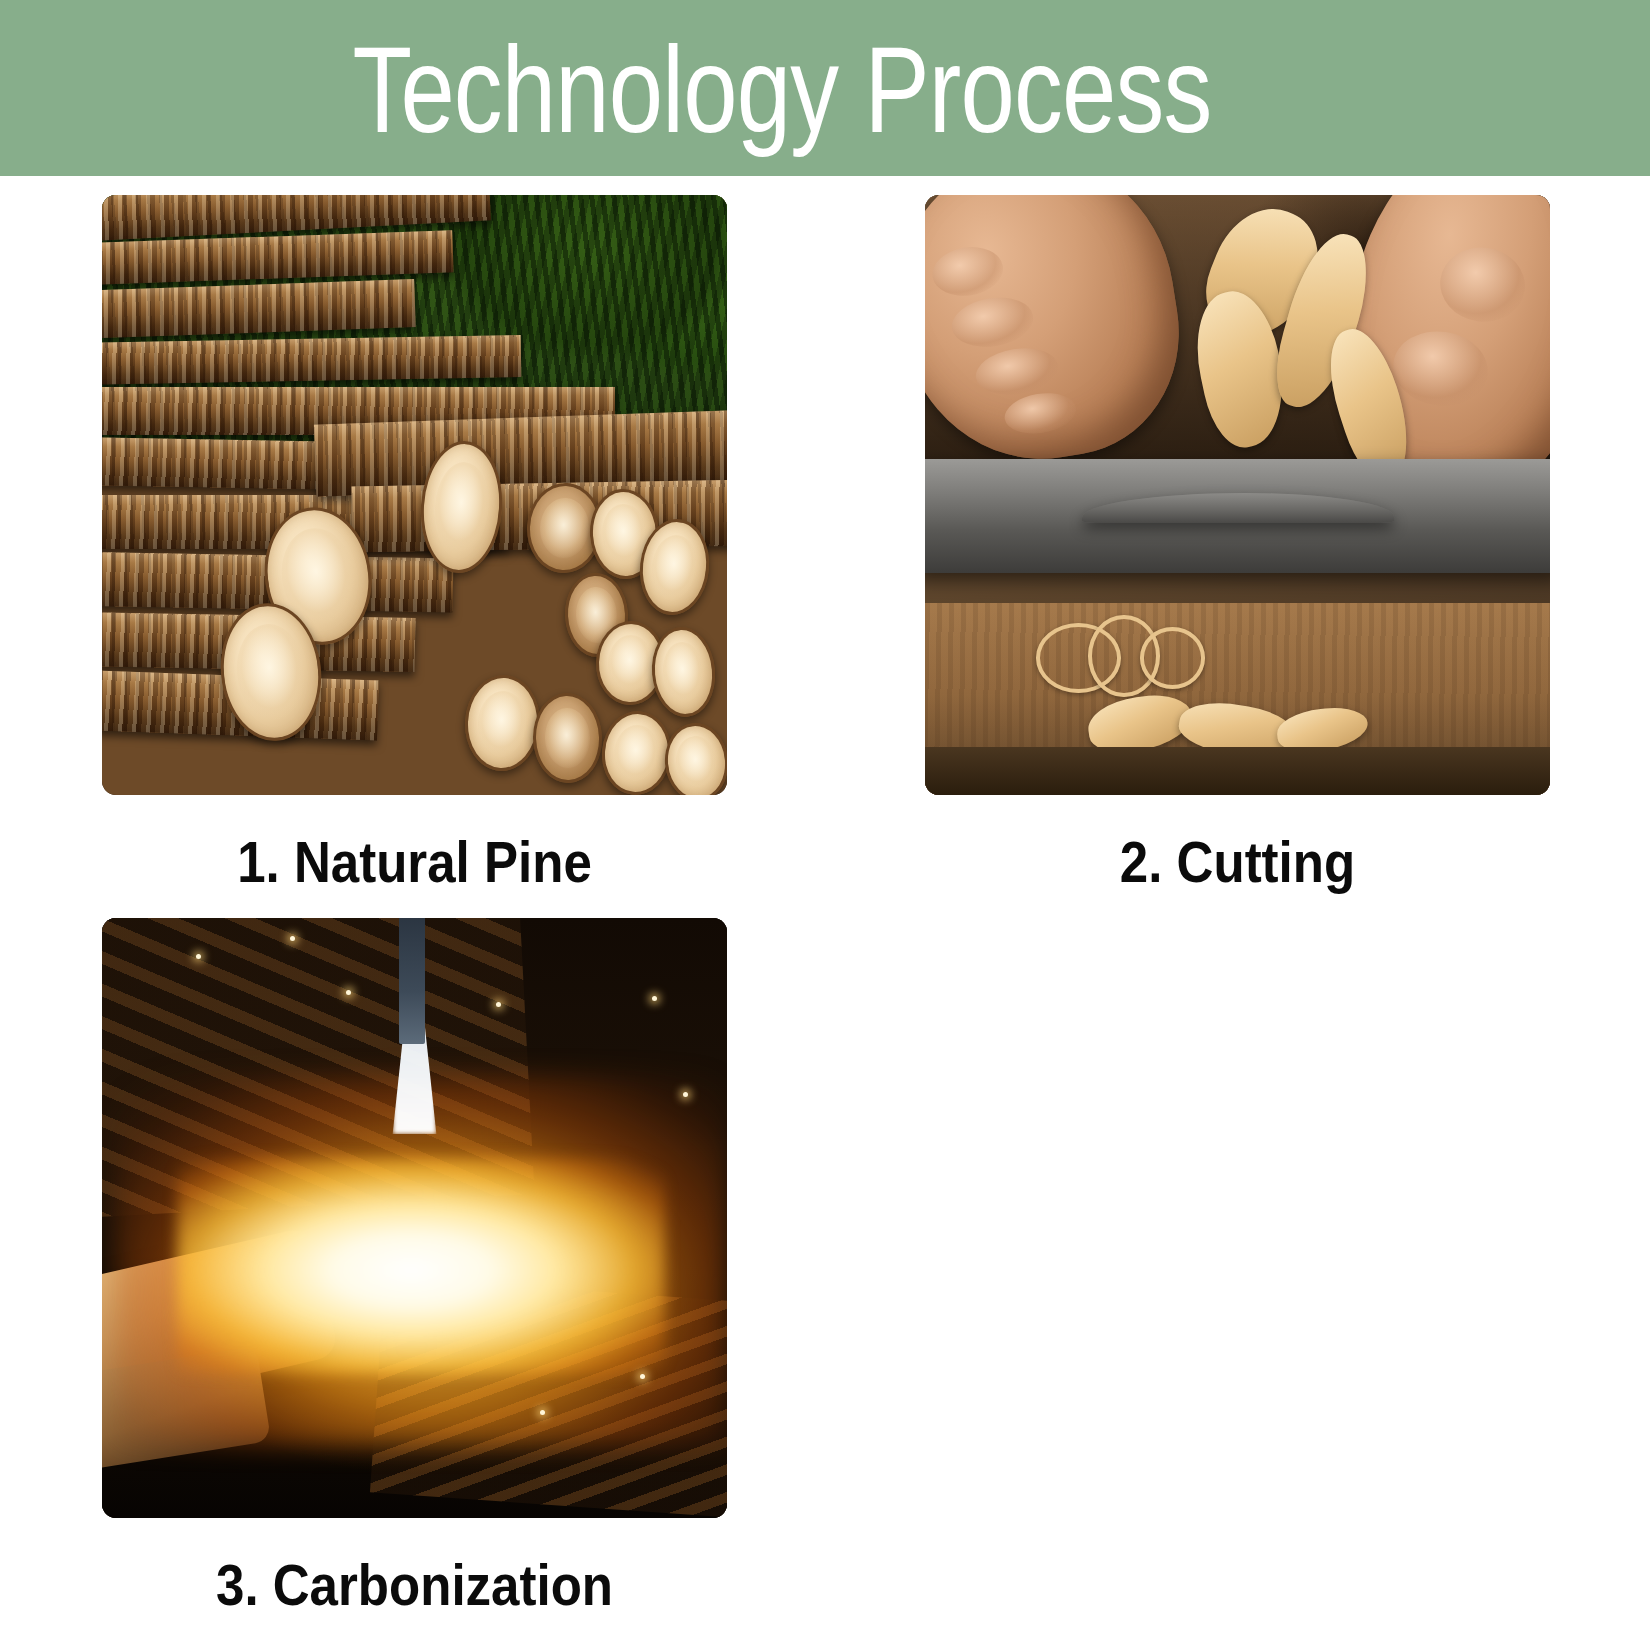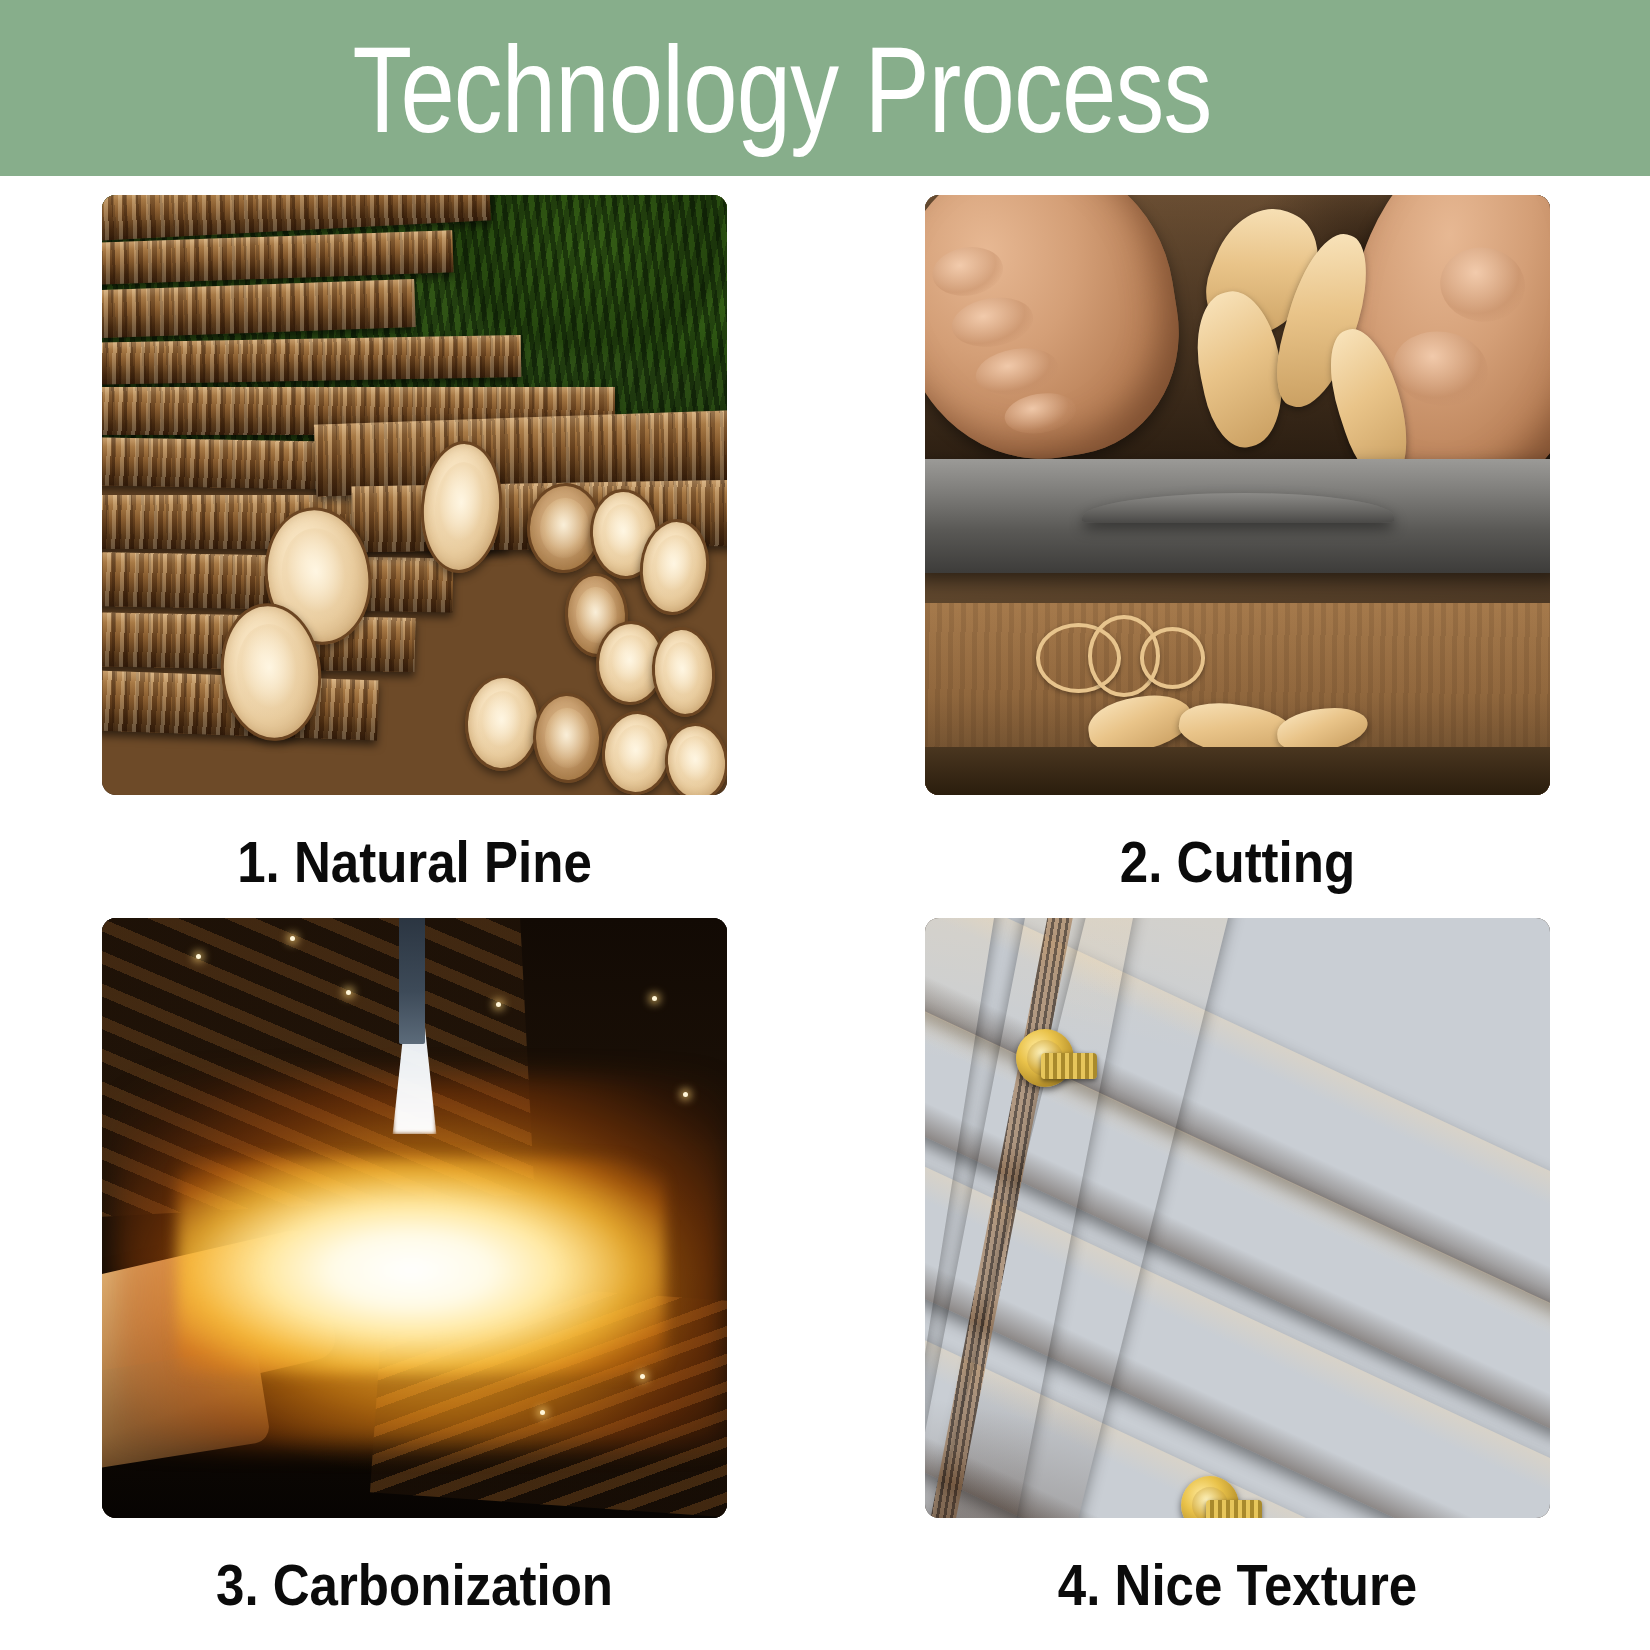--- a/index.html
+++ b/index.html
@@ -425,41 +425,15 @@
           <div class="spark" style="left:63%; top:14%;"></div>
           <div class="spark" style="left:88%; top:13%;"></div>
           <div class="spark" style="left:93%; top:29%;"></div>
           <div class="spark" style="left:70%; top:82%;"></div>
           <div class="spark" style="left:86%; top:76%;"></div>
         </div>
       </div>
       <div class="caption">3. Carbonization</div>
     </div>
 
-    <div class="cell col-right row-bottom">
-      <div class="thumb">
-        <div class="scene-slats">
-
-          <div class="slat" style="left:-22%; top:-16%; width:150%; height:20%; transform:rotate(25deg); transform-origin:left center;"></div>
-          <div class="slat" style="left:-30%; top:2%;   width:150%; height:19%; transform:rotate(25deg); transform-origin:left center;"></div>
-          <div class="slat" style="left:-34%; top:26%;  width:150%; height:20%; transform:rotate(25deg); transform-origin:left center;"></div>
-          <div class="slat" style="left:-40%; top:52%;  width:150%; height:20%; transform:rotate(25deg); transform-origin:left center;"></div>
-          <div class="slat" style="left:-46%; top:78%;  width:150%; height:20%; transform:rotate(25deg); transform-origin:left center;"></div>
-
-          <div class="slat" style="left:6%;  top:-10%; width:17%; height:128%; transform:rotate(11deg);"></div>
-          <div class="slat" style="left:-12%; top:-8%; width:15%; height:120%; transform:rotate(9deg);"></div>
-
-          <div class="slat-edge" style="left:10%; top:-8%; width:4%; height:118%; transform:rotate(11deg);"></div>
-
-          <div class="slat" style="left:14%; top:-14%; width:22%; height:128%; transform:rotate(14deg);"></div>
-
-          <div class="bolt" style="left:14.5%; top:18.5%;"></div>
-          <div class="bolt-shaft" style="left:18.5%; top:22.5%;"></div>
-
-          <div class="bolt" style="left:41%; top:93%;"></div>
-          <div class="bolt-shaft" style="left:45%; top:97%;"></div>
-        </div>
-      </div>
-      <div class="caption">4. Nice Texture</div>
-    </div>
 
   </div>
 </div>
 
 </body></html>

